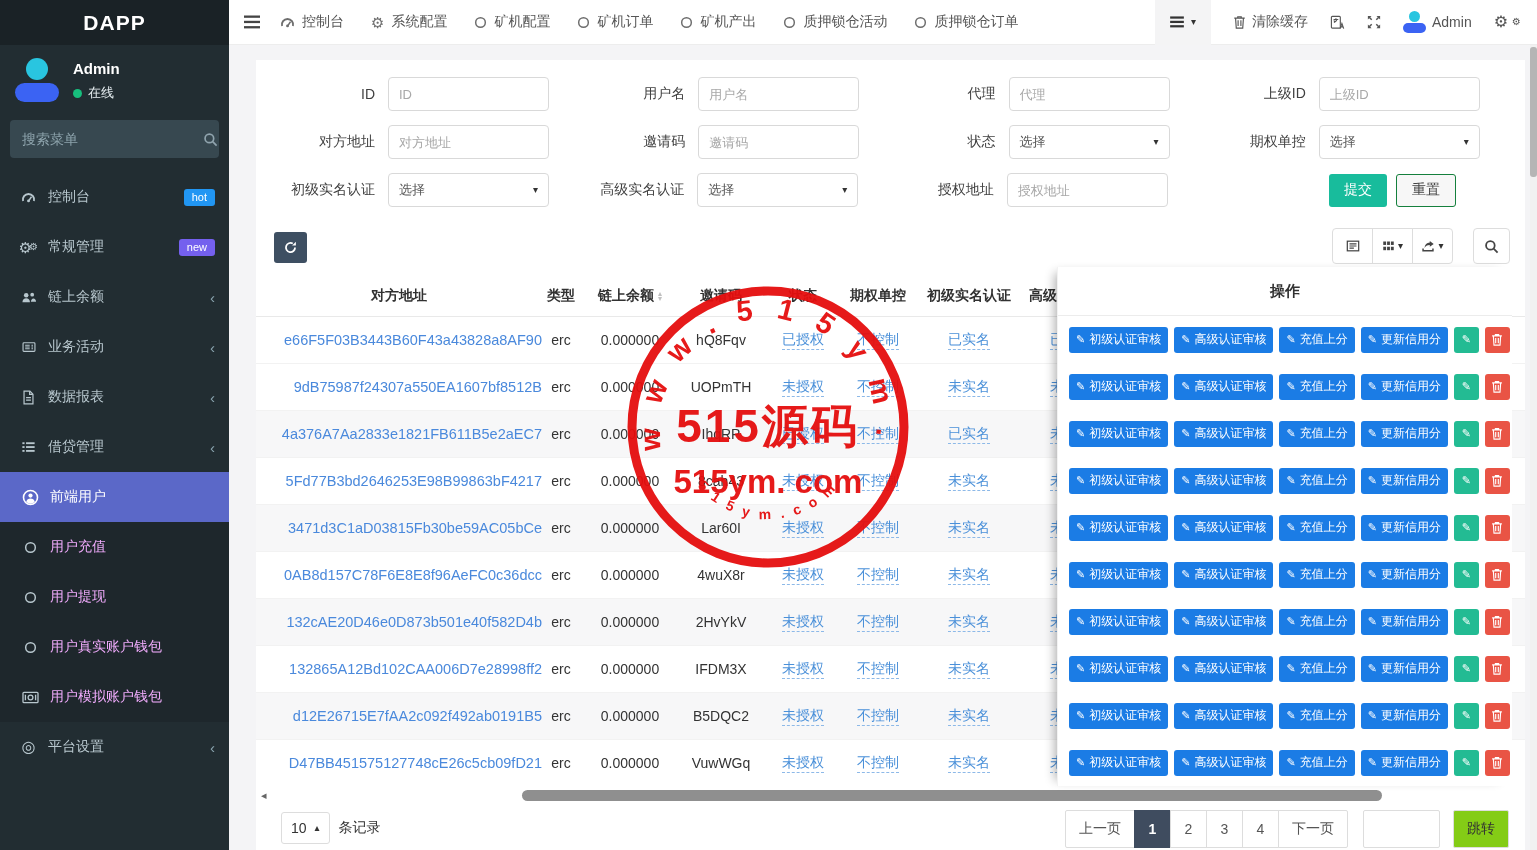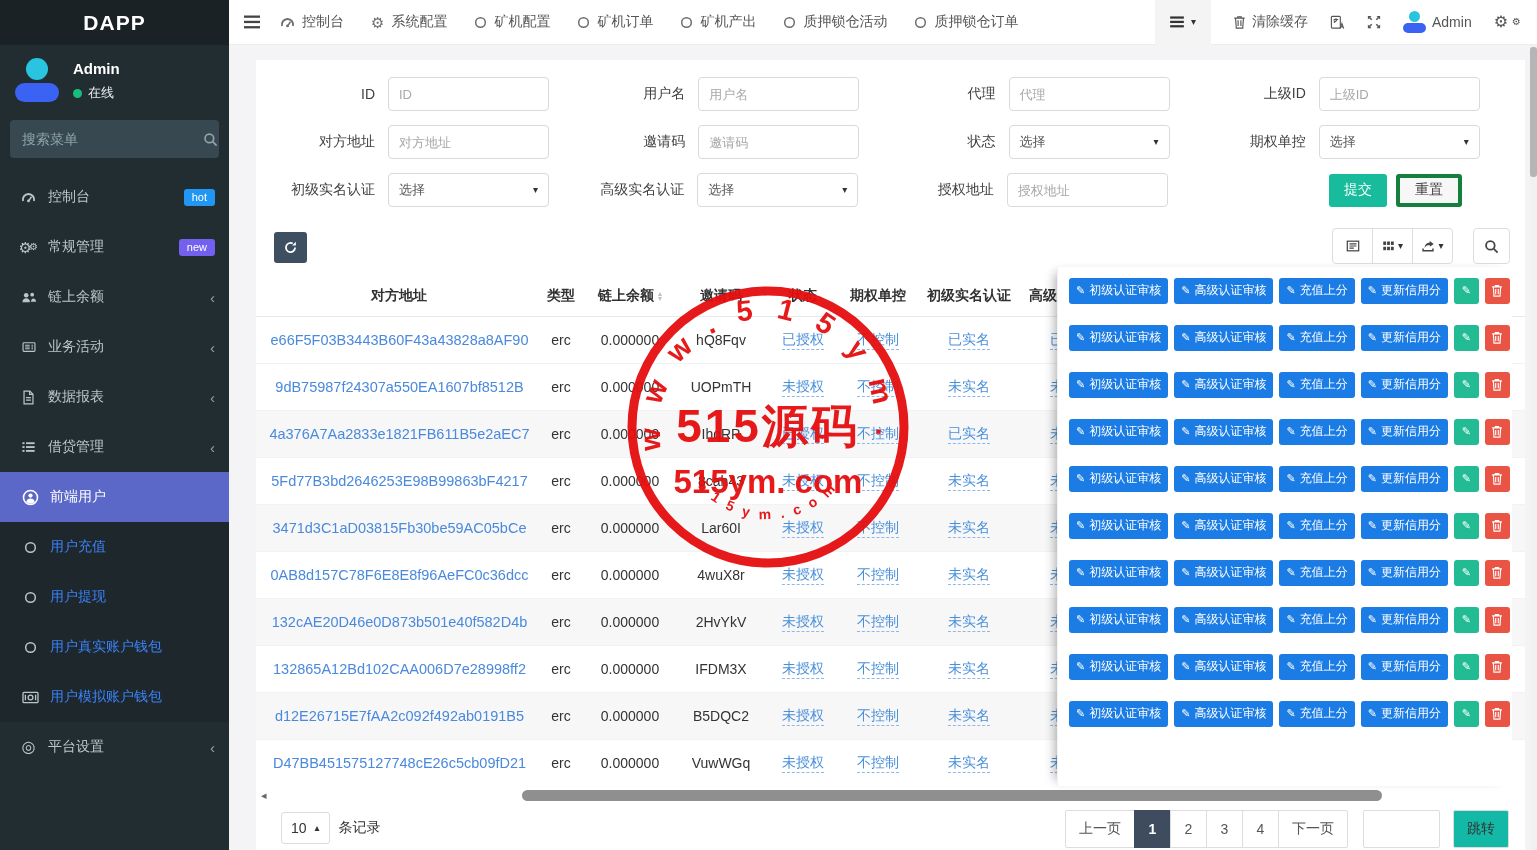--- a/index.html
+++ b/index.html
@@ -23,21 +23,21 @@
 .search-box input::placeholder{color:#8ea4ad}
 .menu-item{height:50px;display:flex;align-items:center;padding:0 14px 0 16px;font-size:14px;color:#b8c7ce;position:relative;cursor:pointer}
 .mi-ico{width:25px;margin-right:7px;display:flex;justify-content:center;align-items:center;color:#b8c7ce}
 .mi-badge{margin-left:auto;font-size:11px;font-weight:normal;color:#fff;padding:3px 8px;border-radius:3px;line-height:1}
 .mi-badge.blue{background:#2196f3}
 .mi-badge.purple{background:#7460ee}
 .chev{margin-left:auto;color:#8aa4af;font-size:15px;line-height:1}
 .chev.down{transform:rotate(-90deg)}
 .menu-item.open, .menu-item.open .mi-ico{color:#fff}
 .submenu{background:#1e272c}
-.submenu .menu-item{padding-left:18px;color:#3b82f6}
+.submenu .menu-item{padding-left:18px;color:#f0abfc}
 .submenu .menu-item.active{background:#5b68c8;color:#fff}
 .submenu .menu-item.active .mi-ico{color:#fff}
 
 .navbar{position:absolute;left:229px;top:0;width:1308px;height:45px;background:#fff;border-bottom:1px solid #ededed;display:flex;align-items:center;color:#565656;z-index:15}
 .nav-burger{margin:0 20px 0 15px;color:#444;display:flex}
 .nav-items{display:flex;gap:27px;font-size:14px;align-items:center}
 .nav-item{display:flex;align-items:center;gap:7px;cursor:pointer;white-space:nowrap}
 .nav-ico{display:flex;color:#6d6d6d}
 .nav-right{margin-left:auto;display:flex;align-items:center;gap:22px;padding-right:16px}
 .nav-drop{background:#f4f4f5;height:45px;display:flex;align-items:center;padding:0 15px;gap:7px;cursor:pointer;color:#333}
@@ -51,55 +51,55 @@
 .filters{position:absolute;left:14px;top:17px;right:14px}
 .f-row{display:flex;margin-bottom:14px}
 .f-cell{width:318px;display:flex;align-items:center}
 .f-label{width:118px;text-align:right;padding-right:13px;font-size:14px;color:#3f3f3f;white-space:nowrap}
 .f-input{width:161px;height:34px;border:1px solid #d9d9d9;border-radius:4px;padding:0 10px;font-size:13px;color:#333}
 .f-input::placeholder{color:#a8a8a8}
 .f-select{width:161px;height:34px;border:1px solid #d9d9d9;border-radius:4px;display:flex;align-items:center;justify-content:space-between;padding:0 10px;font-size:13px;color:#555;cursor:pointer;background:#fff}
 .caret{font-size:10px;color:#333;line-height:1}
 .fbtns{padding-left:131px}
 .btn-submit{background:#18bc9c;color:#fff;border:none;border-radius:3px;height:33px;padding:0 15px;font-size:14px}
-.btn-reset{background:#f7f7f7;color:#444;border:4px solid #15803d;border-radius:3px;height:33px;padding:0 15px;font-size:14px;margin-left:9px}
+.btn-reset{background:#f7f7f7;color:#444;border:1px solid #15803d;border-radius:3px;height:33px;padding:0 15px;font-size:14px;margin-left:9px}
 
 .btn-refresh{position:absolute;left:18px;top:172px;width:33px;height:31px;background:#3e4f62;border:none;border-radius:3px;color:#fff;display:flex;align-items:center;justify-content:center}
 .tb-search{position:absolute;left:886px;top:168px;width:171px;height:36px;border:1px solid #ddd;border-radius:4px;padding:0 10px;font-size:14px;color:#333}
 .tb-search::placeholder{color:#9a9a9a}
 .btn-grp{position:absolute;left:1076px;top:168px;display:flex}
 .tbtn{width:41px;height:36px;background:#fff;border:1px solid #ddd;display:flex;align-items:center;justify-content:center;gap:3px;color:#444;margin-left:-1px}
 .tbtn:first-child{border-radius:4px 0 0 4px;margin-left:0}
 .tbtn:last-child{border-radius:0 4px 4px 0}
 .btn-find{position:absolute;left:1217px;top:168px;width:37px;height:36px;background:#fff;border:1px solid #ddd;border-radius:4px;display:flex;align-items:center;justify-content:center;color:#444}
 
 .table-wrap{position:absolute;left:0;top:216px;width:1269px;height:511px;overflow:hidden}
 table{border-collapse:collapse;table-layout:fixed;width:1600px;font-size:14px;color:#333}
 th{height:40px;font-weight:bold;text-align:center;border-bottom:1px solid #e9e9e9;font-size:14px;color:#313131;position:relative}
 td{height:47px;text-align:center;border-top:1px solid #f2f2f2;overflow:hidden;white-space:nowrap}
 tbody tr:first-child td{border-top:none}
 tr.striped td{background:#f7f7f8}
-td.addr{text-align:center;padding-left:1px}
+td.addr{text-align:right;padding-left:1px}
 .addr a{color:#4a89dc;text-decoration:none;font-size:14.5px}
 a.dashed{color:#4a90d9;text-decoration:none;border-bottom:1px dashed #8db9e8;padding-bottom:2px;cursor:pointer}
 .sortcarets{display:inline-flex;flex-direction:column;margin-left:4px;vertical-align:middle;color:#c0c0c0;font-size:8px;line-height:5px}
 
 .hscroll{position:absolute;left:0;top:729px;width:1269px;height:13px;display:flex;align-items:center}
 .hs-arrow{color:#666;font-size:11px;margin-left:5px}
 .hs-thumb{position:absolute;left:266px;top:1px;width:860px;height:11px;background:#8f8f8f;border-radius:6px}
 
 .summary{position:absolute;left:16px;top:752px;display:flex;align-items:center;font-size:14px;color:#333}
 .psize{border:1px solid #ddd;border-radius:3px;height:32px;display:flex;align-items:center;padding:0 9px;margin:0 9px;gap:8px;cursor:pointer;color:#333}
 .pager{position:absolute;right:16px;top:750px;display:flex;height:38px;align-items:stretch}
 .pg{min-width:37px;padding:0 13px;border:1px solid #ddd;display:flex;align-items:center;justify-content:center;color:#555;margin-left:-1px;background:#fff;cursor:pointer;font-size:14px}
 .pg.first{border-radius:2px 0 0 2px;margin-left:0}
 .pg.last{border-radius:0 2px 2px 0}
 .pg.active{background:#3f4c5f;color:#fff;border-color:#3f4c5f;font-weight:bold}
 .jump-input{width:77px;border:1px solid #ddd;border-radius:2px;margin-left:15px;height:38px;padding:0 8px}
-.btn-jump{margin-left:13px;border:1px solid #ddd;background:#14b8a6;padding:0 13px;border-radius:2px;color:#333;font-size:14px}
+.btn-jump{margin-left:13px;border:1px solid #ddd;background:#84cc16;padding:0 13px;border-radius:2px;color:#333;font-size:14px}
 
 .panel{position:absolute;left:801px;top:207px;width:455px;height:519px;background:#fff;box-shadow:-8px 0 10px -6px rgba(0,0,0,.32);border-left:1px solid #f2f2f2;z-index:8}
 .panel-h{height:49px;display:flex;align-items:center;justify-content:center;font-weight:bold;font-size:15px;color:#313131;border-bottom:1px solid #ececec}
 .action-row{height:47px;display:flex;align-items:center;padding-left:11px;gap:6px}
 .abtn{background:#1b7ce5;color:#fff;border:none;border-radius:3px;height:26px;padding:0 7px;font-size:12px;display:flex;align-items:center;gap:4px;white-space:nowrap}
 .pi{font-size:11px;line-height:1}
 .sq{width:25px;height:26px;border:none;border-radius:3px;color:#fff;display:flex;align-items:center;justify-content:center}
 .sq.green{background:#23bb93}
 .sq.red{background:#e95445}
 
@@ -629,20 +629,21 @@
         </tbody>
     </table>
   </div>
 
   <div class="hscroll">
     <span class="hs-arrow">◂</span>
     <span class="hs-thumb"></span>
   </div>
 
   <div class="panel">
+    <div class="panel-h">操作</div>
     <div id="action-rows">
         <div class="action-row">
           <button class="abtn">
             <span class="pi">✎</span>
             <span class="abtn-label">初级认证审核</span>
           </button>
           <button class="abtn">
             <span class="pi">✎</span>
             <span class="abtn-label">高级认证审核</span>
           </button>

